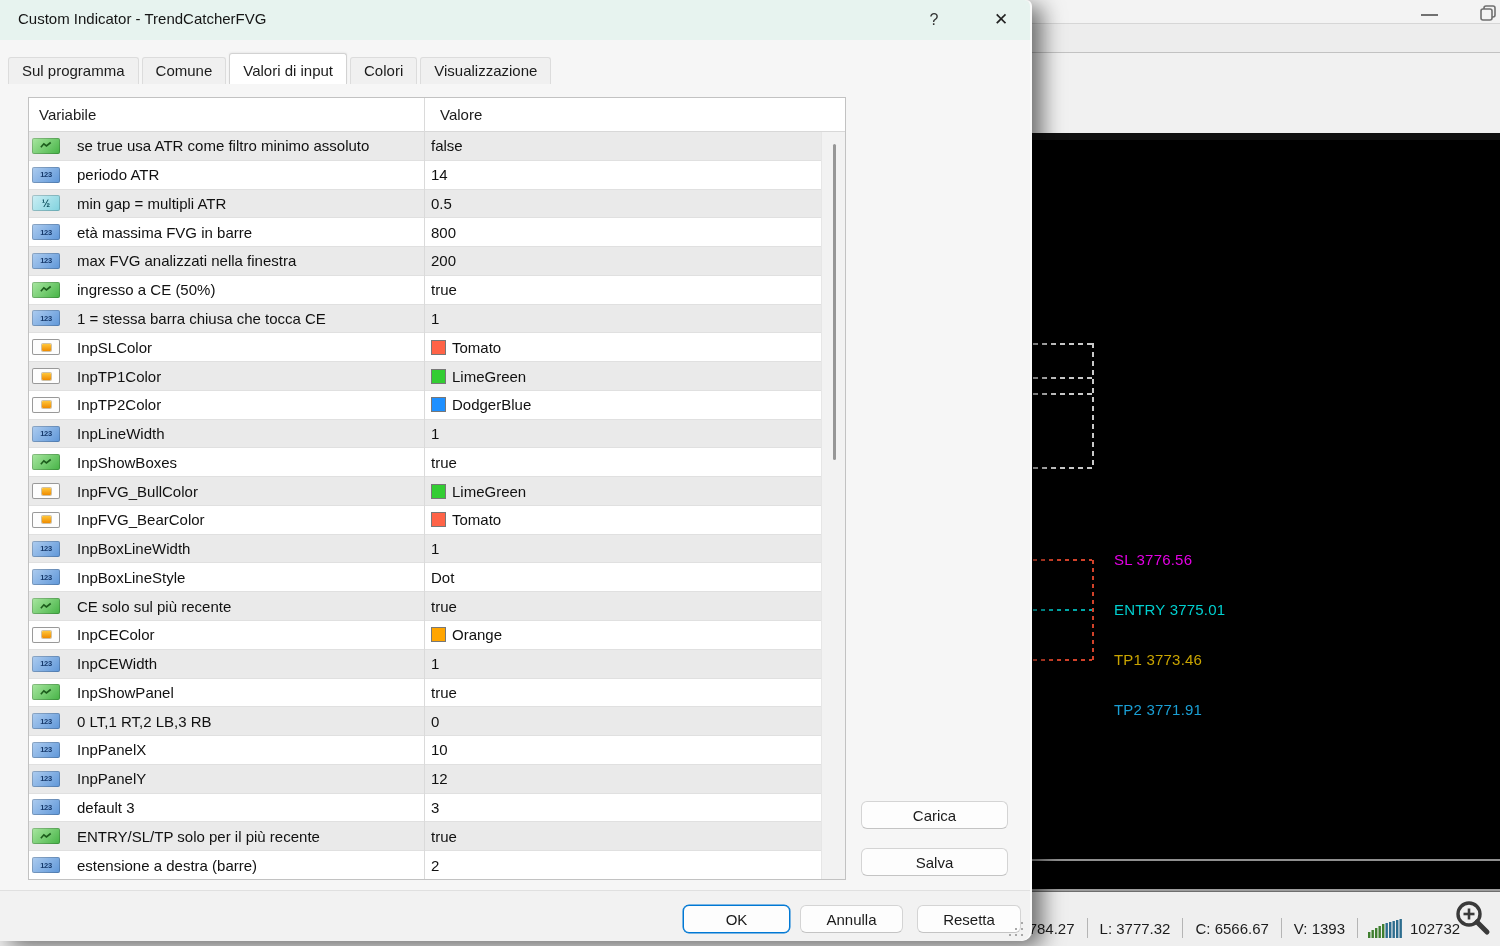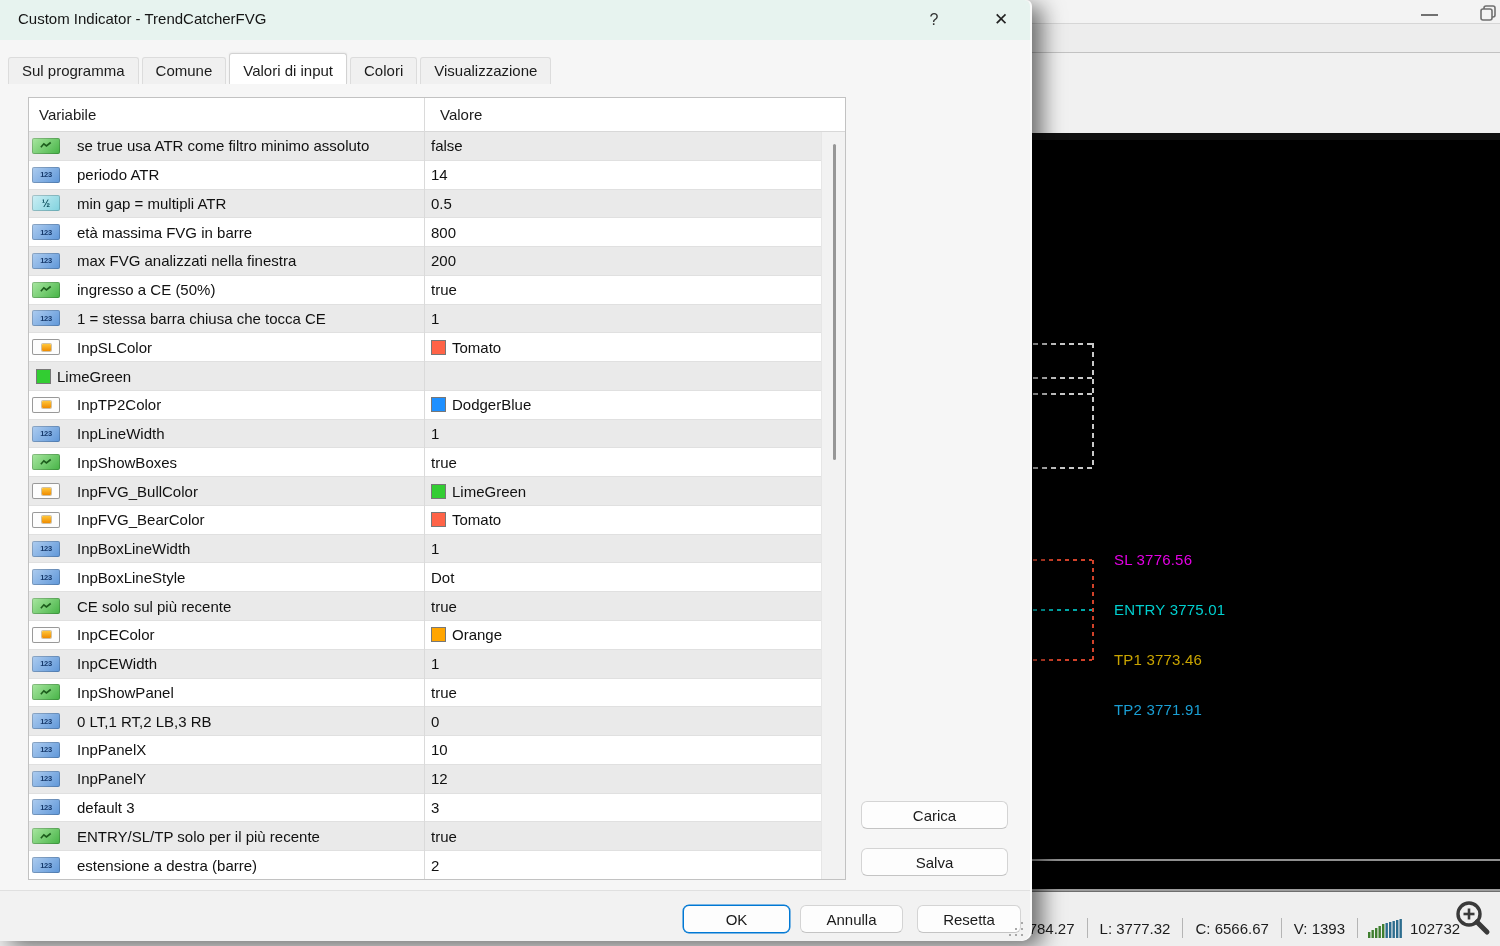--- a/index.html
+++ b/index.html
@@ -271,20 +271,26 @@
                 <span class="pi-color-inner"></span>
               </span>
               <span class="pname">InpSLColor</span>
             </div>
             <div class="cvalue">
               <span class="swatch" style="background:#ff6347"></span>
               <span class="pvalue">Tomato</span>
             </div>
           </div>
           <div class="trow odd">
+            <div class="cname">
+              <span class="picon pi-color">
+                <span class="pi-color-inner"></span>
+              </span>
+              <span class="pname">InpTP1Color</span>
+            </div>
             <div class="cvalue">
               <span class="swatch" style="background:#32cd32"></span>
               <span class="pvalue">LimeGreen</span>
             </div>
           </div>
           <div class="trow even">
             <div class="cname">
               <span class="picon pi-color">
                 <span class="pi-color-inner"></span>
               </span>

